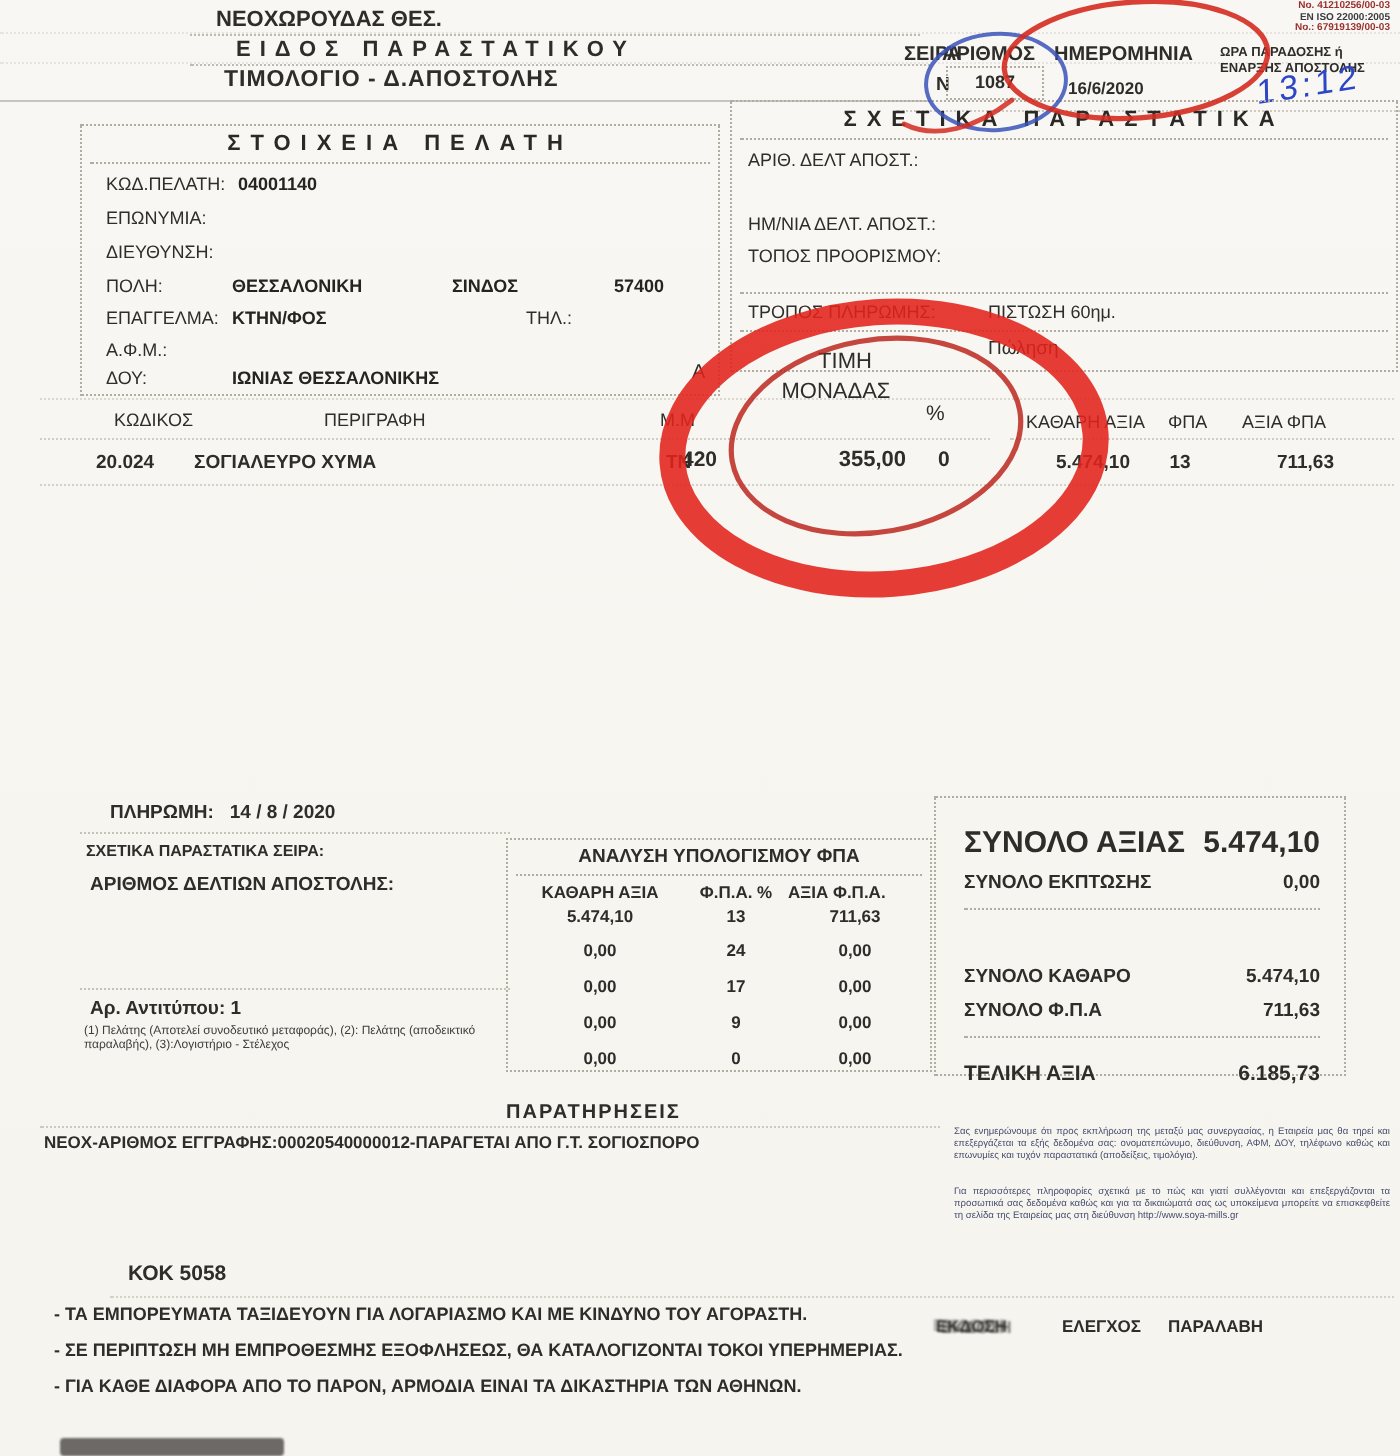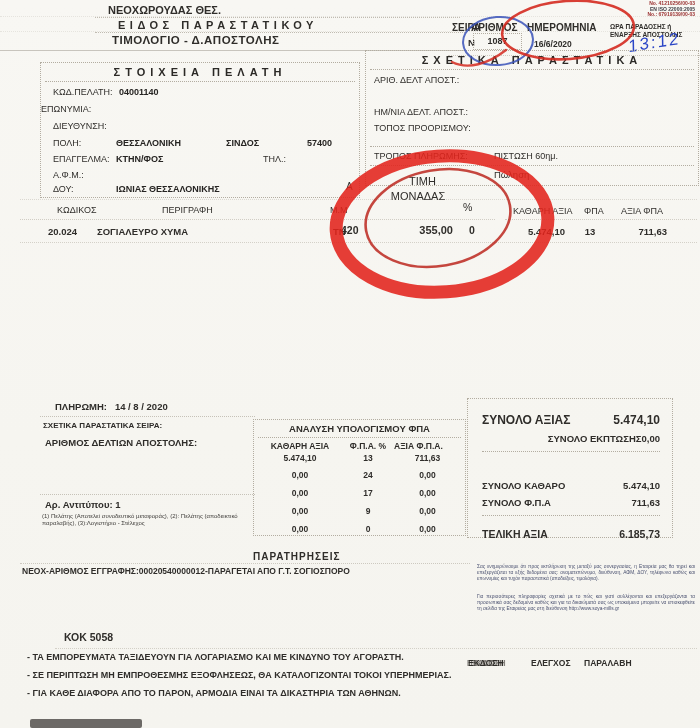--- a/index.html
+++ b/index.html
@@ -59,21 +59,21 @@
     <div class="tiny" style="color:#9a3030">No. 41210256/00-03</div>
     <div class="tiny" style="color:#3b3b42">EN ISO 22000:2005</div>
     <div class="tiny" style="color:#9a3030">No.: 67919139/00-03</div>
   </div>
 
   <div class="abs box" style="left:40px;top:62px;width:318px;height:134px">
     <div class="abs sec-title" style="left:0;top:3px;width:318px">ΣΤΟΙΧΕΙΑ ΠΕΛΑΤΗ</div>
     <div class="abs dot" style="left:4px;top:18px;width:310px"></div>
     <div class="abs lbl" style="left:12px;top:24px">ΚΩΔ.ΠΕΛΑΤΗ:</div>
     <div class="abs val" style="left:78px;top:24px">04001140</div>
-    <div class="abs lbl" style="left:0;top:41px">ΕΠΩΝΥΜΙΑ:</div>
+    <div class="abs lbl" style="left:12px;top:41px">ΕΠΩΝΥΜΙΑ:</div>
     <div class="abs lbl" style="left:12px;top:58px">ΔΙΕΥΘΥΝΣΗ:</div>
     <div class="abs lbl" style="left:12px;top:75px">ΠΟΛΗ:</div>
     <div class="abs val" style="left:75px;top:75px">ΘΕΣΣΑΛΟΝΙΚΗ</div>
     <div class="abs val" style="left:185px;top:75px">ΣΙΝΔΟΣ</div>
     <div class="abs val" style="left:266px;top:75px">57400</div>
     <div class="abs lbl" style="left:12px;top:91px">ΕΠΑΓΓΕΛΜΑ:</div>
     <div class="abs val" style="left:75px;top:91px">ΚΤΗΝ/ΦΟΣ</div>
     <div class="abs lbl" style="left:222px;top:91px">ΤΗΛ.:</div>
     <div class="abs lbl" style="left:12px;top:107px">Α.Φ.Μ.:</div>
     <div class="abs lbl" style="left:12px;top:121px">ΔΟΥ:</div>
@@ -161,25 +161,25 @@
       <span style="width:67px;text-align:center">0,00</span>
     </div>
     <div style="display:flex;padding:1px 4px;font-size:8.5px;font-weight:700;line-height:16px">
       <span style="width:84px;text-align:center">0,00</span>
       <span style="width:52px;text-align:center">0</span>
       <span style="width:67px;text-align:center">0,00</span>
     </div>
   </div>
 
   <div class="abs box" style="left:467px;top:398px;width:206px;height:140px;box-sizing:border-box;padding:14px 12px 6px 14px">
-    <div style="display:flex;justify-content:space-between;font-size:12px;font-weight:700">
+    <div style="display:flex;justify-content:space-between;font-size:15px;font-weight:700">
       <span>ΣΥΝΟΛΟ ΑΞΙΑΣ</span>
       <span>5.474,10</span>
     </div>
-    <div style="display:flex;justify-content:flex-end;font-size:9.5px;font-weight:700;margin-top:6px">
+    <div style="display:flex;justify-content:space-between;font-size:9.5px;font-weight:700;margin-top:6px">
       <span>ΣΥΝΟΛΟ ΕΚΠΤΩΣΗΣ</span>
       <span>0,00</span>
     </div>
     <div class="dot" style="margin-top:7px"></div>
     <div style="display:flex;justify-content:space-between;font-size:9.5px;font-weight:700;margin-top:28px">
       <span>ΣΥΝΟΛΟ ΚΑΘΑΡΟ</span>
       <span>5.474,10</span>
     </div>
     <div style="display:flex;justify-content:space-between;font-size:9.5px;font-weight:700;margin-top:6px">
       <span>ΣΥΝΟΛΟ Φ.Π.Α</span>

